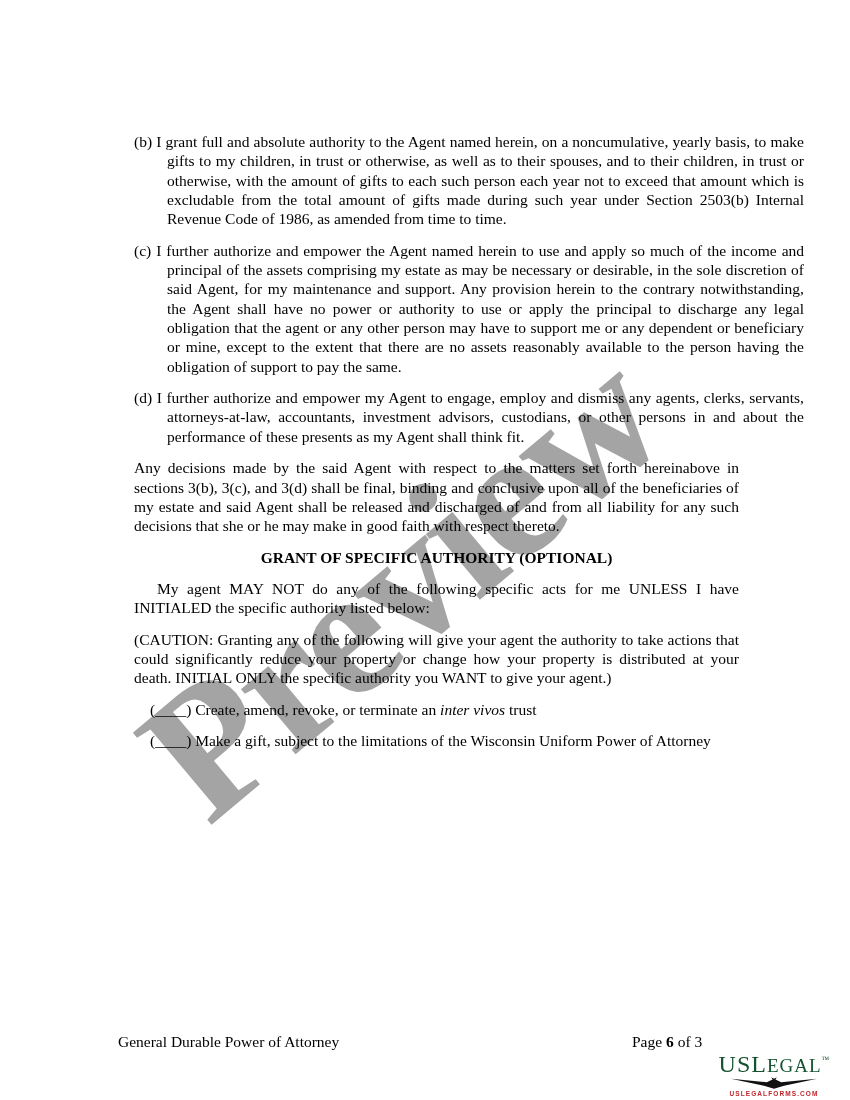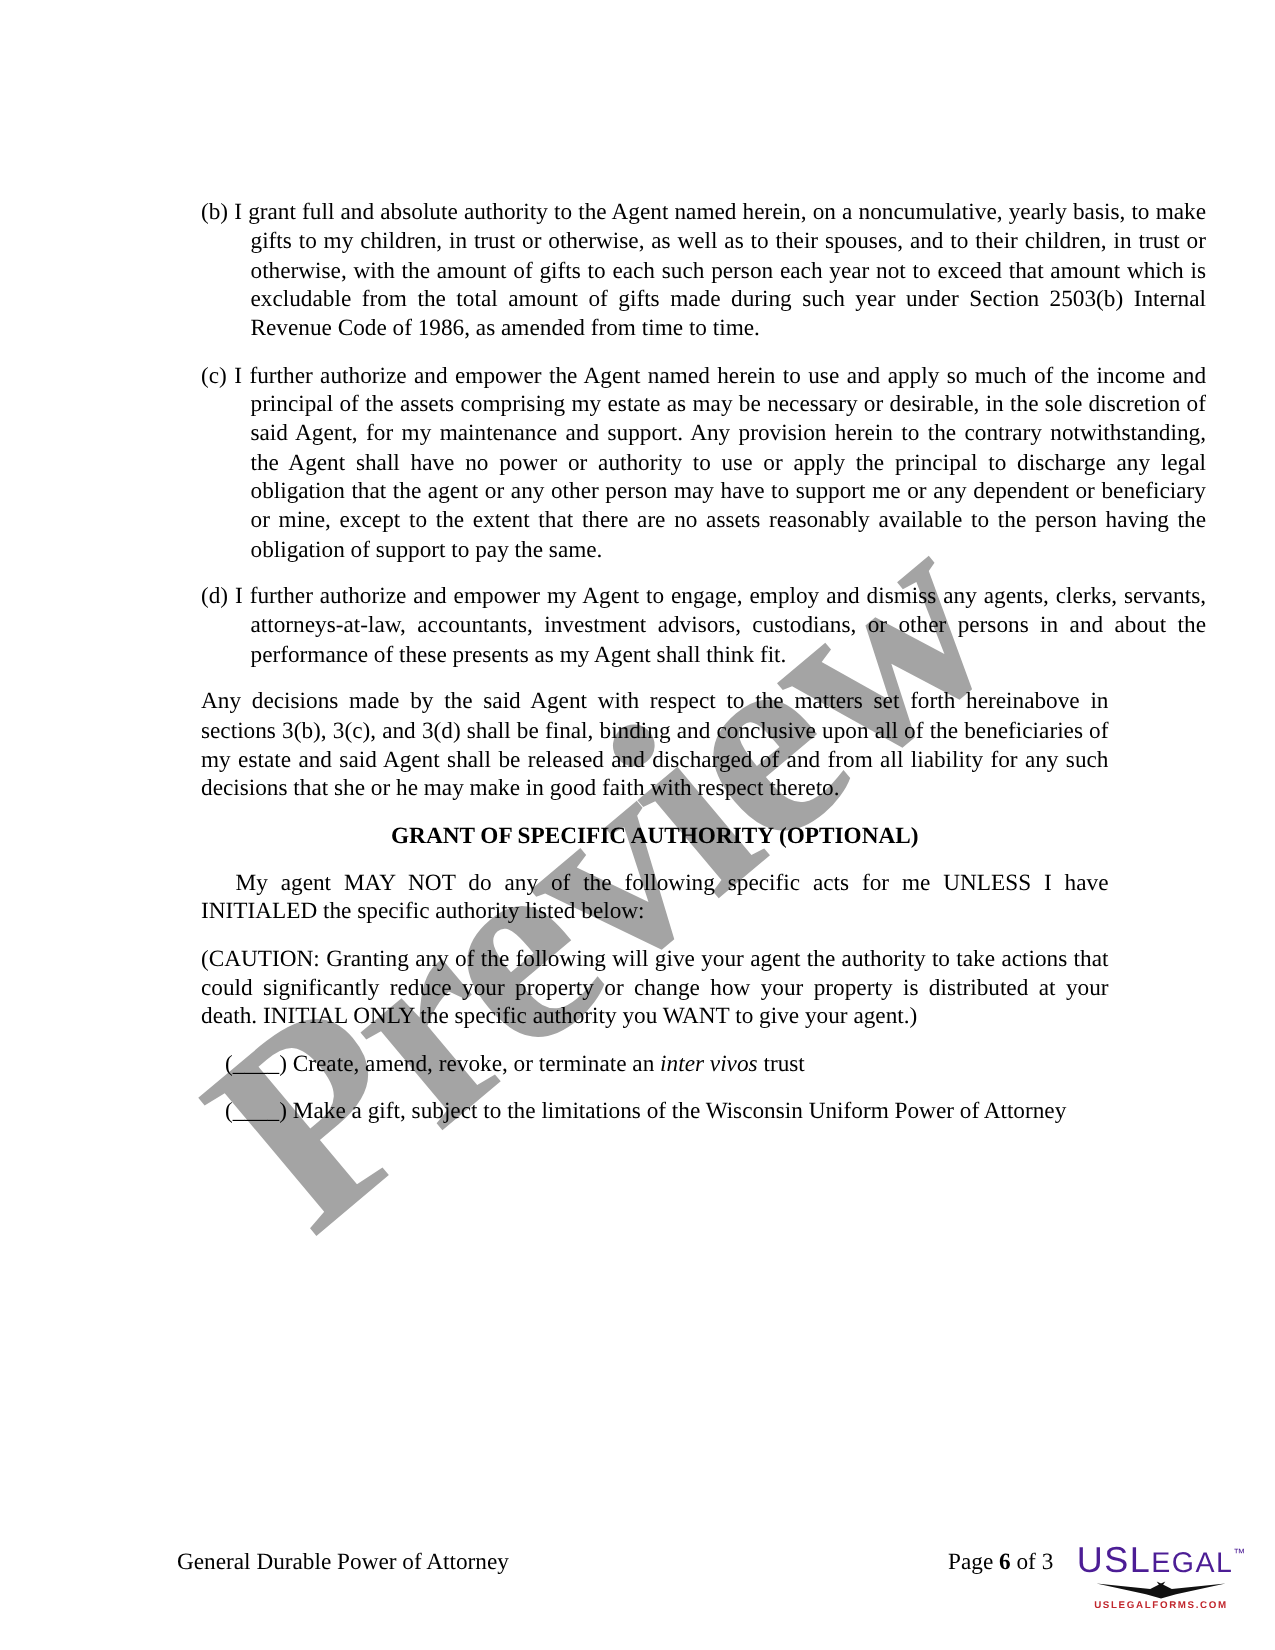--- a/index.html
+++ b/index.html
@@ -39,22 +39,22 @@
     font-size:15.5px;line-height:19px;
   }
   .f-title{position:absolute;left:118px;top:0;white-space:nowrap;}
   .f-page{position:absolute;left:632px;top:0;white-space:nowrap;}
   
   .logo{
     position:absolute;left:711px;top:1024px;width:126px;height:50px;
     background:#ffffff;z-index:2;text-align:center;line-height:normal;
   }
   .logo-line{
-    font-family:Liberation Sans, sans-serif;
-    color:#4c1d95;white-space:nowrap;line-height:24px;
+    font-family:Liberation Serif, serif;
+    color:#14532d;white-space:nowrap;line-height:24px;margin-top:24px;
   }
   .lg-big{font-size:24px;letter-spacing:1px;}
   .lg-small{font-size:19px;letter-spacing:1px;}
   .lg-tm{font-size:8px;vertical-align:10px;}
   .wings{display:block;margin:-2px auto 0 auto;}
   .logo-url{
     font-family:"Liberation Sans","DejaVu Sans",sans-serif;
     font-size:6.5px;font-weight:bold;letter-spacing:1.1px;
     color:#c1272d;margin-top:1px;white-space:nowrap;
   }

